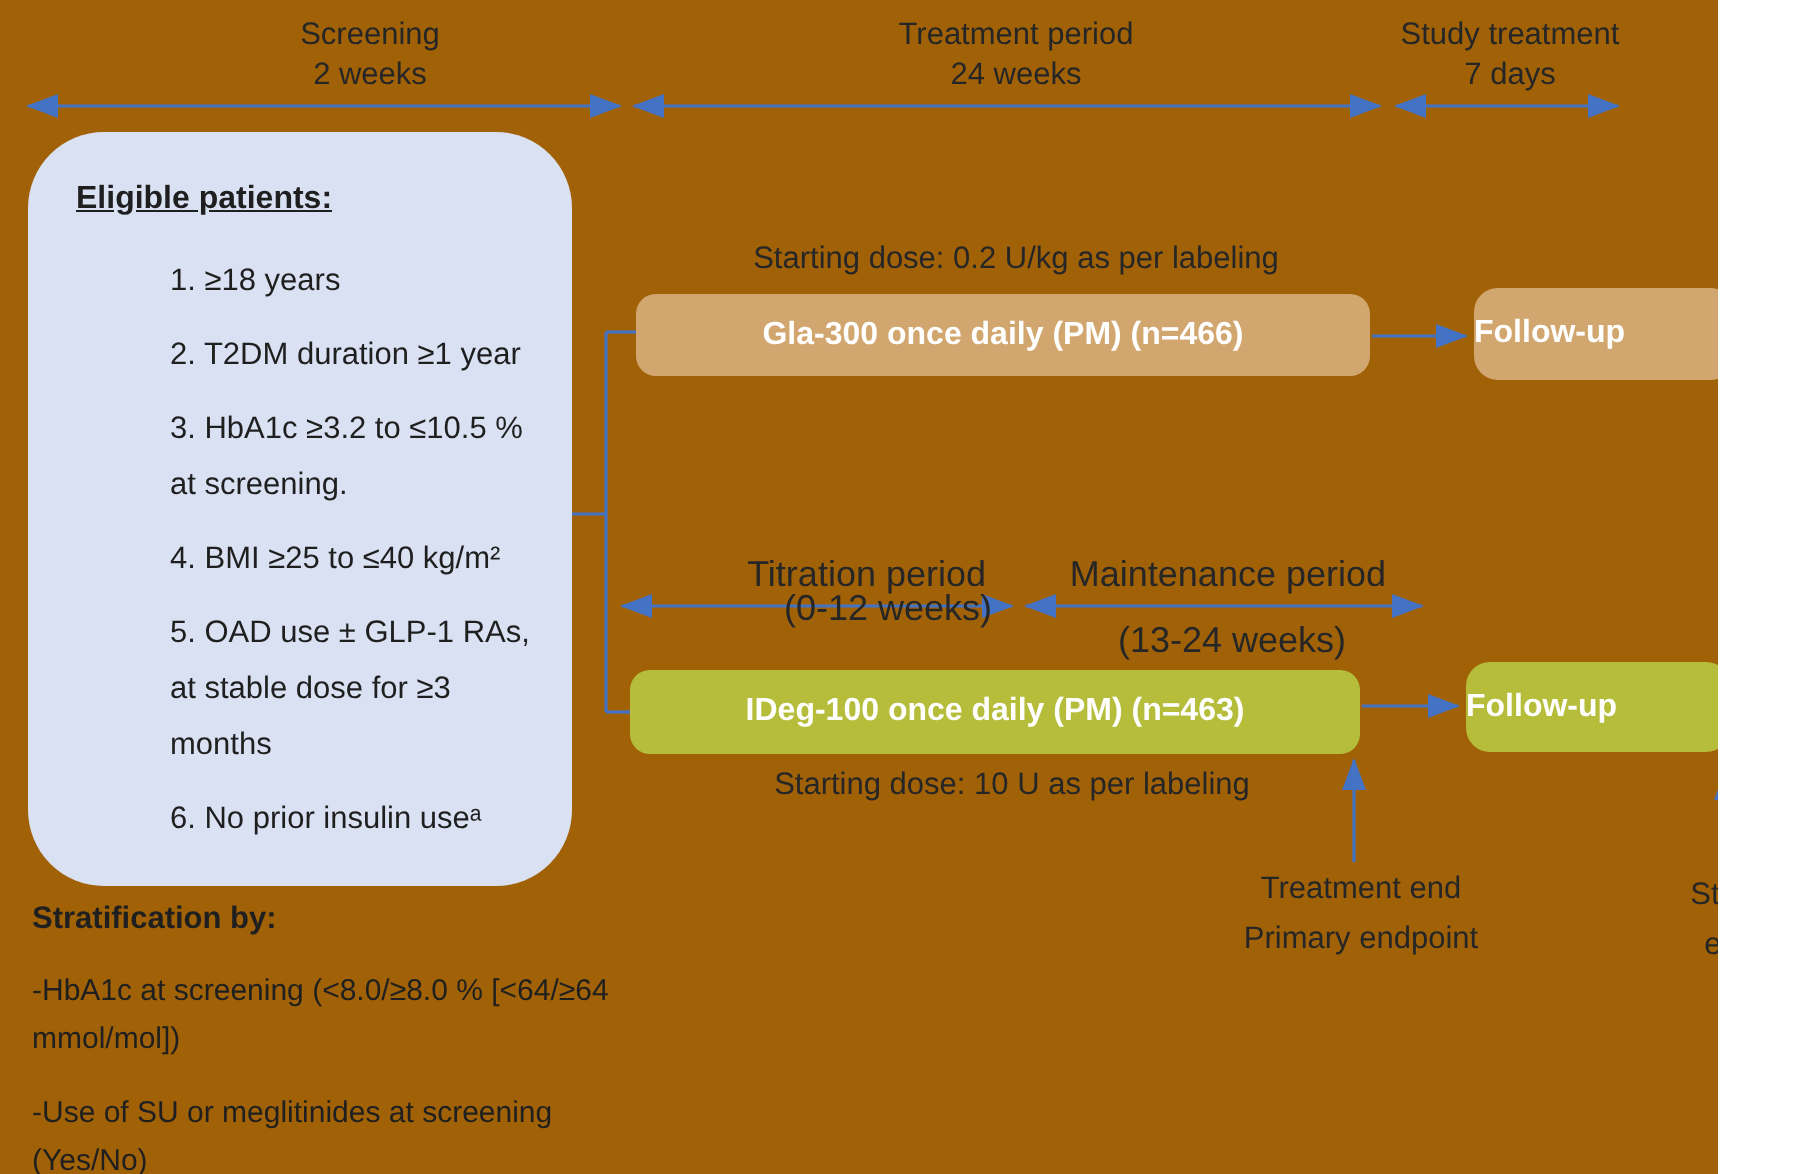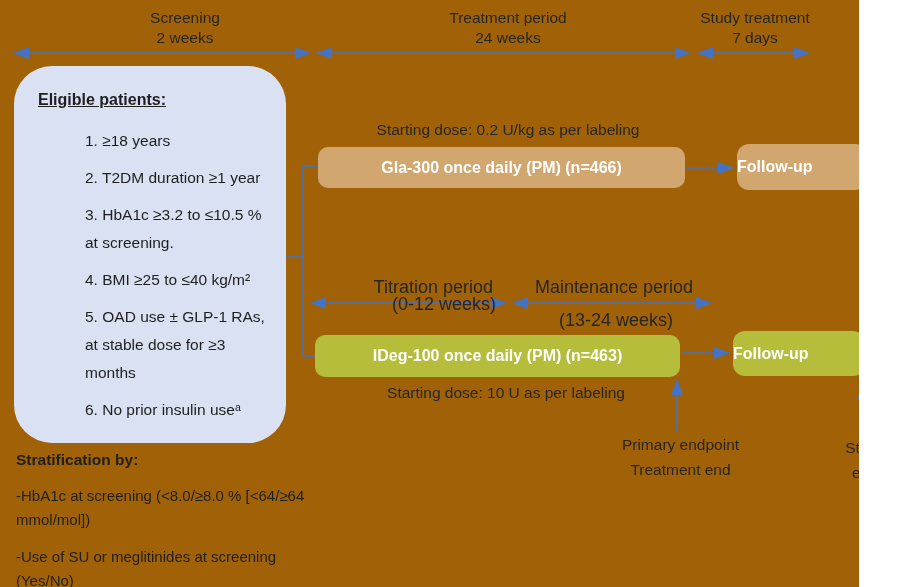--- a/index.html
+++ b/index.html
@@ -122,22 +122,22 @@
 
   <div class="abs arm-box" style="left: 315px; top: 335px; width: 365px; height: 42px; background: rgb(181, 189, 59);">
     <span>IDeg-100 once daily (PM) (n=463)</span>
   </div>
   <div class="abs followup-box" style="left: 733px; top: 331px; width: 132px; height: 45px; background: rgb(181, 189, 59);">
     <span>Follow-up</span>
   </div>
   <div class="abs dose-text centered" style="left:306px; top:384px; width:400px;">Starting dose: 10 U as per labeling</div>
 
   <div class="abs annot centered" style="left:588px; top:432px; width:185px;">
+    <div>Treatment end</div>
     <div>Primary endpoint</div>
-    <div>Treatment end</div>
   </div>
   <div class="abs annot centered" style="left:826px; top:435px; width:78px;">
     <div>Study</div>
     <div>end</div>
   </div>
 
   <div class="abs strat">
     <div class="strat-title">Stratification by:</div>
     <div class="strat-item" style="width:330px;">-HbA1c at screening (&lt;8.0/≥8.0 % [&lt;64/≥64 mmol/mol])</div>
     <div class="strat-item" style="width:300px;">-Use of SU or meglitinides at screening (Yes/No)</div>

